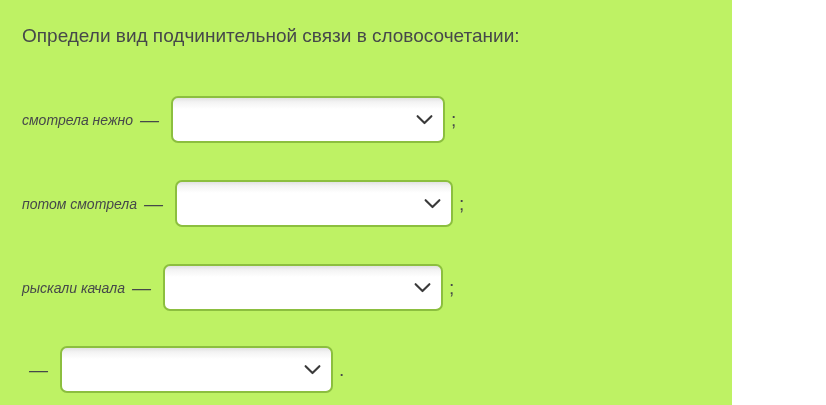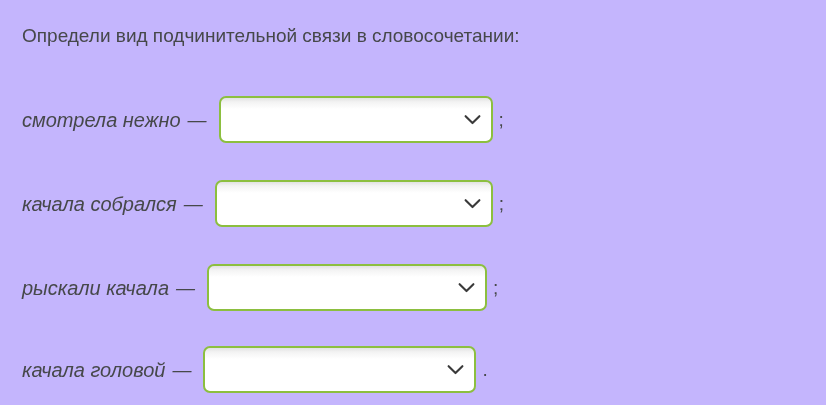--- a/index.html
+++ b/index.html
@@ -11,23 +11,23 @@
     width: 826px;
     height: 405px;
     font-family: "Liberation Sans", sans-serif;
     color: #3f3f3f;
     overflow: hidden;
     position: relative;
   }
 
   .page {
     position: relative;
-    width: 826px;
+    width: 732px;
     height: 405px;
-    background: #c4b5fd;
+    background: #bef264;
   }
 
   .prompt {
     position: absolute;
     left: 22px;
     top: 23px;
     font-size: 19px;
     line-height: 26px;
     color: #46484a;
     font-weight: 400;
@@ -36,21 +36,21 @@
 
   .row {
     position: absolute;
     left: 22px;
     display: flex;
     align-items: center;
     white-space: nowrap;
   }
 
   .row-label {
-    font-size: 20px;
+    font-size: 14px;
     font-style: italic;
     color: #46484a;
     line-height: 26px;
   }
 
   .dash {
     font-size: 19px;
     font-style: italic;
     color: #46484a;
     margin-left: 7px;
@@ -124,21 +124,21 @@
       <span class="chevron">
         <svg width="17" height="11" viewBox="0 0 17 11">
           <path d="M1.6 1.7 L8.5 8.6 L15.4 1.7" fill="none" stroke="#3a3a3a" stroke-width="2.1" stroke-linecap="round" stroke-linejoin="round"></path>
         </svg>
       </span>
     </span>
     <span class="punct">;</span>
   </div>
 
   <div class="row" id="row-2">
-    <span class="row-label">качала собрался</span>
+    <span class="row-label">потом смотрела</span>
     <span class="dash">—</span>
     <span class="select-wrap">
       <span class="select-box"></span>
       <span class="chevron">
         <svg width="17" height="11" viewBox="0 0 17 11">
           <path d="M1.6 1.7 L8.5 8.6 L15.4 1.7" fill="none" stroke="#3a3a3a" stroke-width="2.1" stroke-linecap="round" stroke-linejoin="round"></path>
         </svg>
       </span>
     </span>
     <span class="punct">;</span>
@@ -152,21 +152,20 @@
       <span class="chevron">
         <svg width="17" height="11" viewBox="0 0 17 11">
           <path d="M1.6 1.7 L8.5 8.6 L15.4 1.7" fill="none" stroke="#3a3a3a" stroke-width="2.1" stroke-linecap="round" stroke-linejoin="round"></path>
         </svg>
       </span>
     </span>
     <span class="punct">;</span>
   </div>
 
   <div class="row" id="row-4">
-    <span class="row-label">качала головой</span>
     <span class="dash">—</span>
     <span class="select-wrap">
       <span class="select-box"></span>
       <span class="chevron">
         <svg width="17" height="11" viewBox="0 0 17 11">
           <path d="M1.6 1.7 L8.5 8.6 L15.4 1.7" fill="none" stroke="#3a3a3a" stroke-width="2.1" stroke-linecap="round" stroke-linejoin="round"></path>
         </svg>
       </span>
     </span>
     <span class="punct">.</span>

